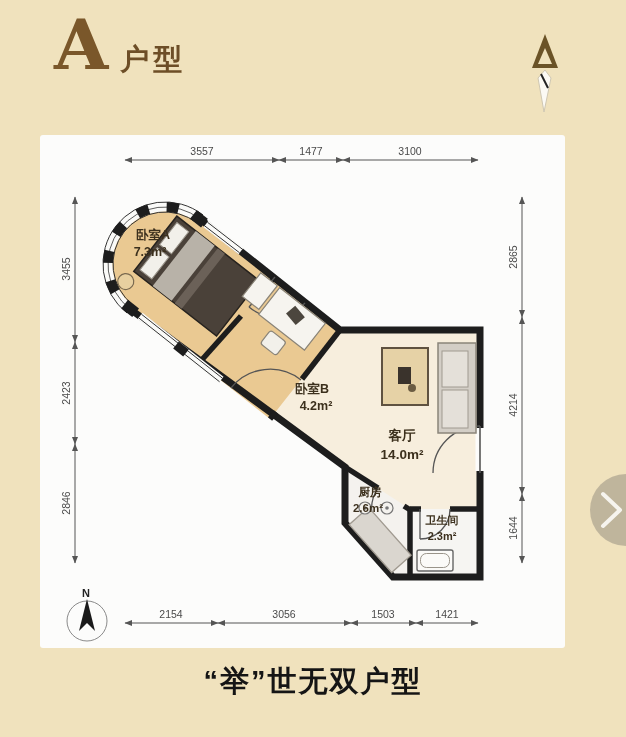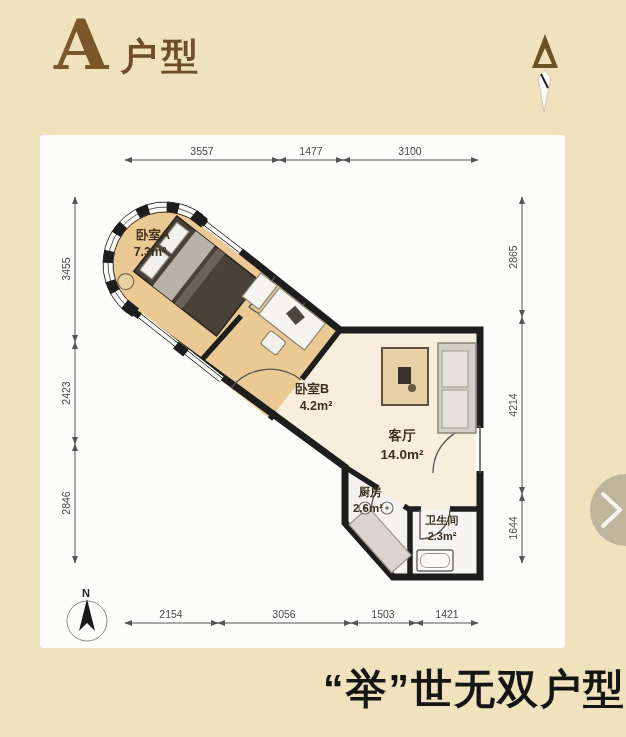--- a/index.html
+++ b/index.html
@@ -12,33 +12,33 @@
   .title{
     position:absolute;left:54px;top:10px;
     display:flex;align-items:baseline;gap:12px;color:#71522a;
   }
   .title .big-letter{
     font-family:"DejaVu Serif","Liberation Serif",serif;
     font-size:70px;font-weight:700;line-height:1;color:#7a572a;
   }
   .title .suffix{
     font-family:"DejaVu Serif","Liberation Serif",serif;
-    font-size:37px;font-weight:600;color:#6d4e27;letter-spacing:4px;
+    font-size:29px;font-weight:600;color:#6d4e27;letter-spacing:4px;
   }
   .pin{position:absolute;left:524px;top:28px;width:42px;height:88px;}
   
   .sheet{
     position:absolute;left:40px;top:135px;width:525px;height:513px;
     background:#fcfcfb;border-radius:3px;
   }
   .plan-svg{position:absolute;left:0;top:0;}
   
   .caption{
-    position:absolute;left:0;top:662px;width:626px;text-align:right;
-    font-size:41px;font-weight:700;color:#151515;letter-spacing:2px;
+    position:absolute;left:0;top:662px;width:626px;text-align:center;
+    font-size:29px;font-weight:700;color:#151515;letter-spacing:2px;
     font-family:"Liberation Sans","DejaVu Sans",sans-serif;
   }
   
   .next-btn{
     position:absolute;left:590px;top:474px;width:72px;height:72px;
     border-radius:50%;background:rgba(151,144,129,0.55);
     cursor:pointer;
   }
   .next-btn svg{position:absolute;left:6px;top:14px;}
   text{font-family:"Liberation Sans","DejaVu Sans",sans-serif;}

